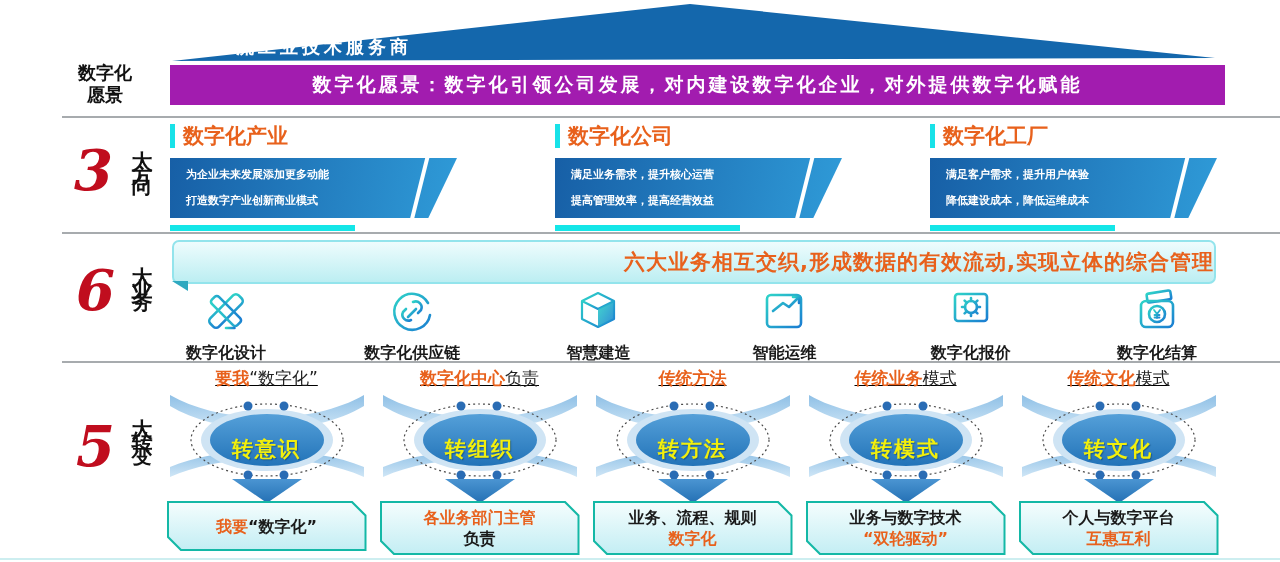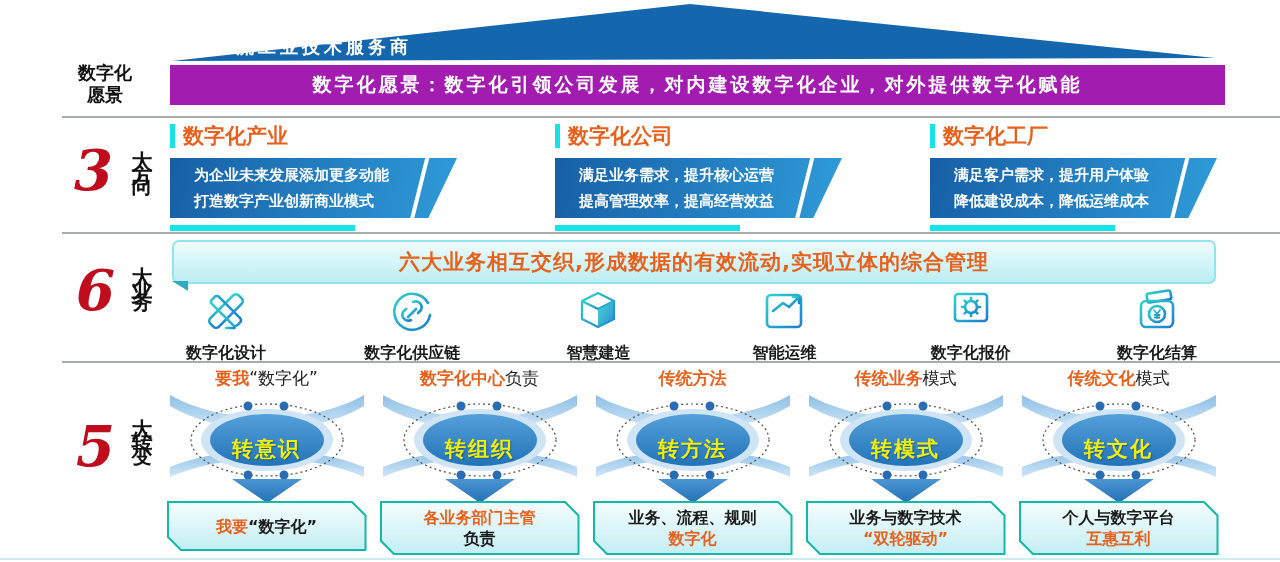--- a/index.html
+++ b/index.html
@@ -28,41 +28,41 @@
     letter-spacing:3px;font-family:"DejaVu Serif","Liberation Serif",serif;}
 
   
   .dir-col{position:absolute;top:121px;width:300px;}
   .dir-title{display:flex;align-items:center;height:30px;}
   .dir-bar{width:5px;height:24px;background:#18e2e8;margin-right:8px;}
   .dir-title-text{color:#e8611c;font-weight:bold;font-size:21px;}
   .dir-para{position:relative;margin-top:7px;width:287px;height:60px;
     background:linear-gradient(100deg,#175fa6 0%,#2f9bd8 100%);
     clip-path:polygon(0 0,100% 0,90% 100%,0 100%);
-    color:#fff;font-weight:bold;font-size:15px;line-height:26px;
-    display:flex;flex-direction:column;justify-content:center;padding-left:24px;box-sizing:border-box;}
+    color:#fff;font-weight:bold;font-size:11px;line-height:26px;
+    display:flex;flex-direction:column;justify-content:center;padding-left:16px;box-sizing:border-box;}
   .dir-para .slash{position:absolute;right:36px;top:-6px;width:4px;height:130%;background:#fff;transform:rotate(14deg);}
   .dir-underline{margin-top:7px;width:185px;height:6px;background:#14e6e8;}
 
   
   .biz-banner{position:absolute;left:172px;top:240px;width:1040px;height:40px;border:2px solid #93e4ec;border-radius:7px;
     background:linear-gradient(180deg,#eefcfd 0%,#bceef2 100%);
-    display:flex;align-items:center;justify-content:center;
+    display:flex;align-items:center;justify-content:flex-end;
     color:#e8611c;font-weight:bold;font-size:21px;letter-spacing:1px;}
   .biz-banner .fold{position:absolute;left:-2px;bottom:-9px;width:0;height:0;
     border-top:10px solid #2fa9c0;border-left:16px solid transparent;}
   .biz-row{position:absolute;left:133px;top:287px;width:1117px;display:flex;}
   .biz-item{flex:1;display:flex;flex-direction:column;align-items:center;}
   .biz-icon{width:48px;height:48px;}
   .biz-label{margin-top:8px;font-size:16px;font-weight:bold;color:#1a1a1a;}
 
   
   .trans-row{position:absolute;left:160px;top:367px;width:1065px;display:flex;}
   .tcol{flex:1;display:flex;flex-direction:column;align-items:center;}
-  .tlabel{height:26px;font-size:17px;}
+  .tlabel{height:26px;font-size:17px;text-decoration:underline;}
   .tlabel .em{color:#e8611c;font-weight:bold;}
   .tlabel .rest{color:#222;}
   .badge{position:relative;width:210px;height:112px;margin-top:0;}
   .badge-text{position:absolute;left:0;top:42px;width:100%;text-align:center;
     color:#f2ef0c;font-weight:bold;font-size:21px;letter-spacing:2px;
     text-shadow:1px 1px 1px rgba(10,60,110,.55);}
   .tbox{margin-top:-4px;background:#14b8a6;padding:2px;
     clip-path:polygon(0 0,calc(100% - 14px) 0,100% 14px,100% 100%,14px 100%,0 calc(100% - 14px));}
   .tbox-inner{background:linear-gradient(180deg,#f4fdfd 0%,#c4eef4 100%);
     clip-path:polygon(0 0,calc(100% - 13px) 0,100% 13px,100% 100%,13px 100%,0 calc(100% - 13px));

